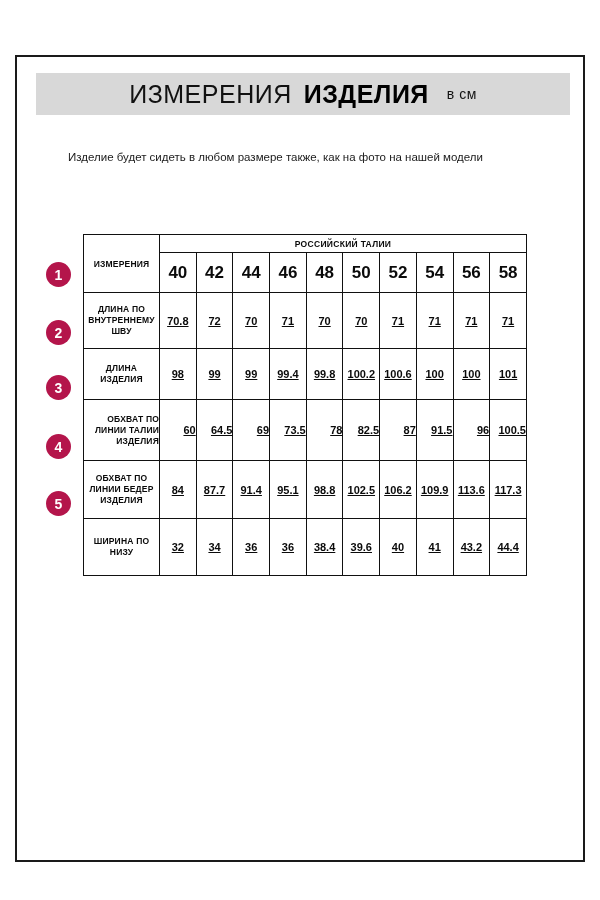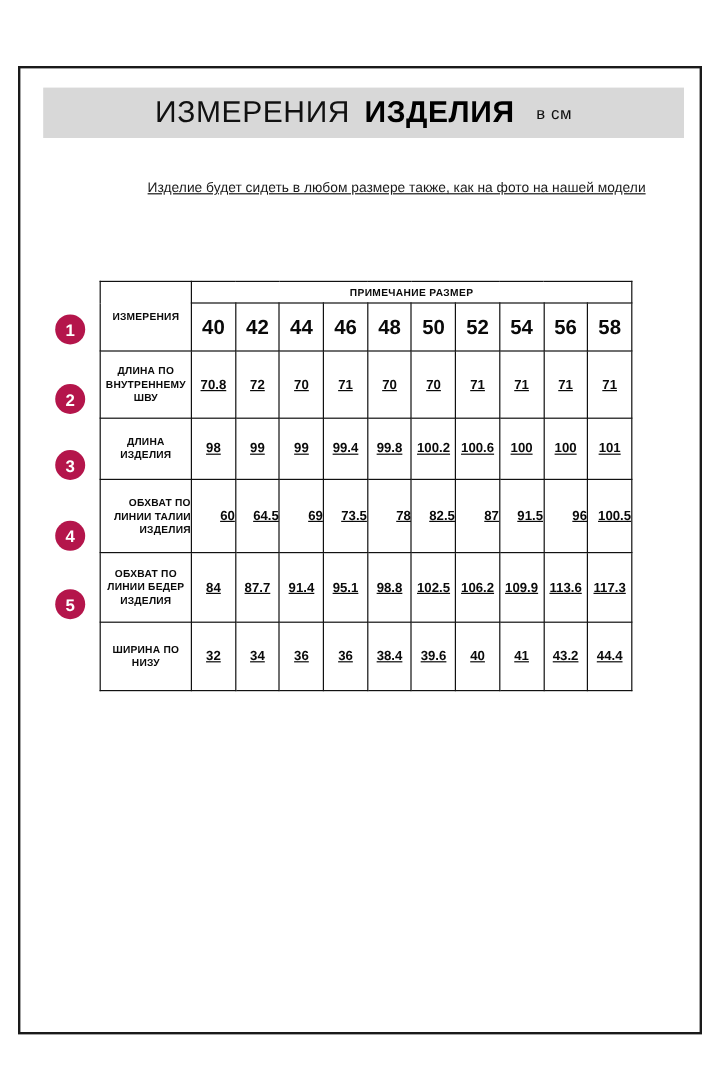--- a/index.html
+++ b/index.html
@@ -81,25 +81,24 @@
     width: 100%;
     text-align: center;
     font-size: 17px;
     font-weight: 400;
     color: #222222;
   }
   .note-line {
     position: absolute;
     left: 50px;
     width: 470px;
-    text-align: right;
+    text-align: left;
     font-size: 11.5px;
     line-height: 16px;
     color: #1a1a1a;
-    text-decoration: underline;
   }
   .note-fit { top: 92px; }
   .note-elastane { top: 134px; }
 
   
   .table-wrap {
     position: absolute;
     left: 65px;
     top: 177px;
     width: 443px;
@@ -228,21 +227,21 @@
             <col class="col-size">
           <col class="col-size">
             <col class="col-size">
             <col class="col-size">
             <col class="col-size">
             <col class="col-size">
         </colgroup>
         <thead>
           <tr>
             <th rowspan="2" class="measure-head">ИЗМЕРЕНИЯ</th>
-            <th colspan="10" class="russian-size">ПРИМЕЧАНИЕ РАЗМЕР</th>
+            <th colspan="10" class="russian-size">РОССИЙСКИЙ ТАЛИИ</th>
           </tr>
           <tr>
             <th class="size-num">40</th>
             <th class="size-num">42</th>
             <th class="size-num">44</th>
             <th class="size-num">46</th>
             <th class="size-num">48</th>
             <th class="size-num">50</th>
             <th class="size-num">52</th>
             <th class="size-num">54</th>

